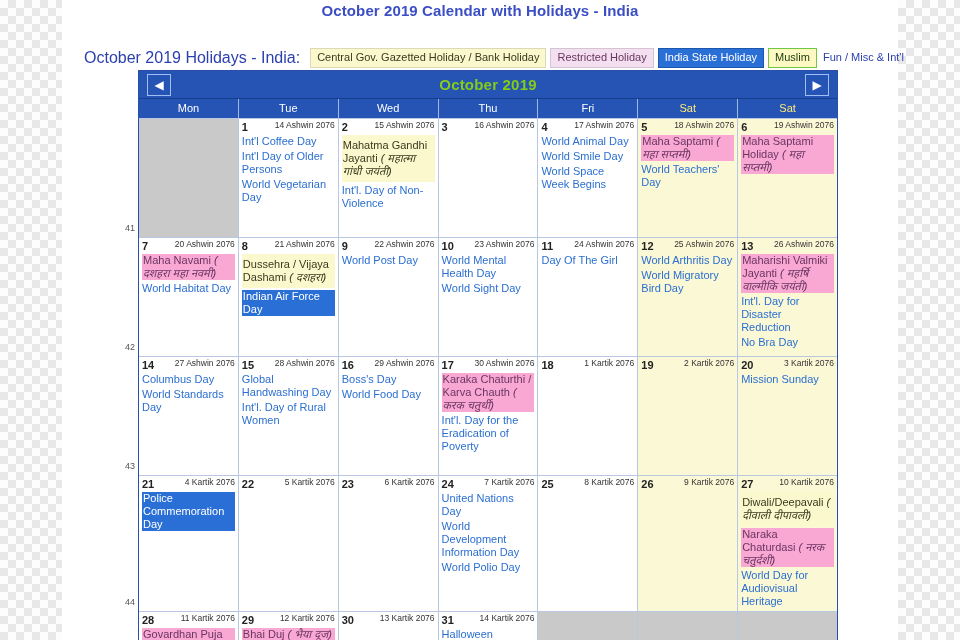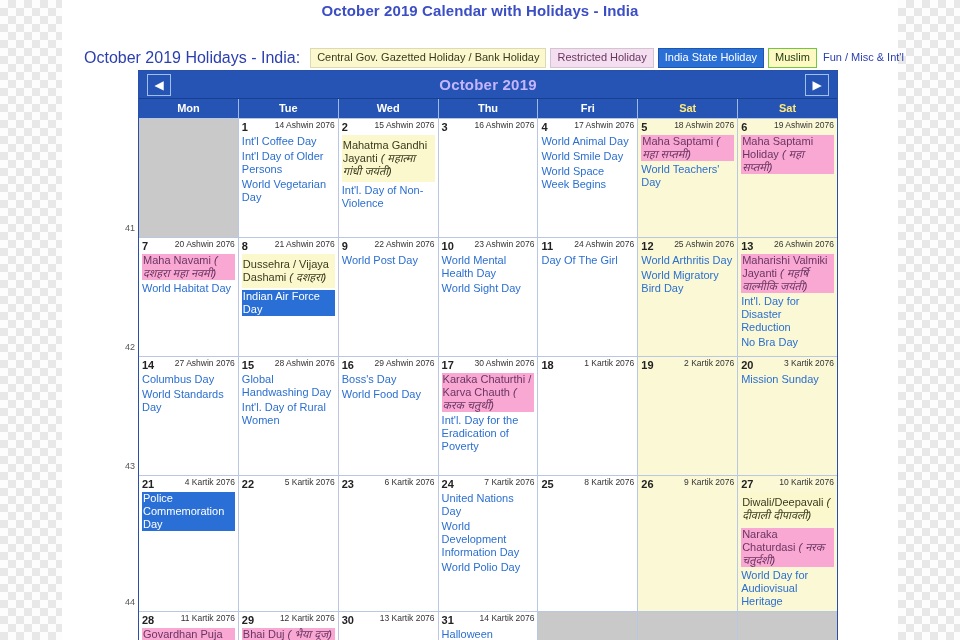--- a/index.html
+++ b/index.html
@@ -65,41 +65,41 @@
   }
   .cal-header{
     background:#2554b5;
     color:#fff;
     height:27px;
     display:flex;align-items:center;justify-content:center;
     position:relative;
     border-bottom:1px solid #1b3f8f;
   }
   .cal-header .month{
-    font-size:15px;font-weight:bold;color:#c4b5fd;letter-spacing:.2px;
+    font-size:15px;font-weight:bold;color:#84cc16;letter-spacing:.2px;
   }
   .arrow{
     position:absolute;top:3px;
     width:22px;height:20px;
     background:#2554b5;
     border:1px solid #9fc0ef;
     color:#fff;
     display:flex;align-items:center;justify-content:center;
     font-size:12px;line-height:1;
     cursor:pointer;
   }
   .arrow.prev{left:8px;}
   .arrow.next{right:8px;}
 
   .dow-row{display:flex;background:#2554b5;}
   .dow{
     flex:1 1 0;
     text-align:center;
     color:#fff;
-    font-weight:bold;
+    font-weight:normal;
     font-size:11px;
     padding:3px 0 4px 0;
     border-right:1px solid #9db9e6;
     box-sizing:border-box;
   }
   .dow:last-child{border-right:none;}
   .dow.sat,.dow.sun{color:#ffe97a;}
 
   .week{display:flex;border-top:1px solid #b9c7e2;position:relative;}
   .cell{

